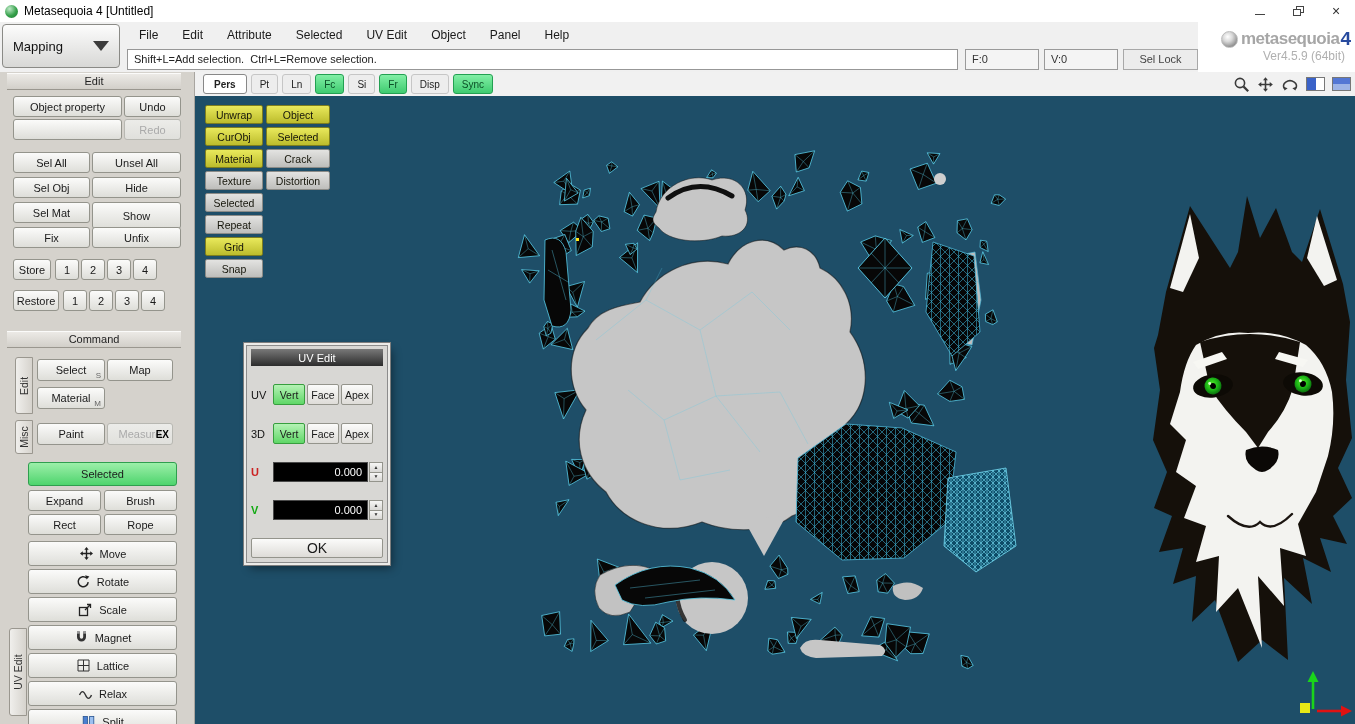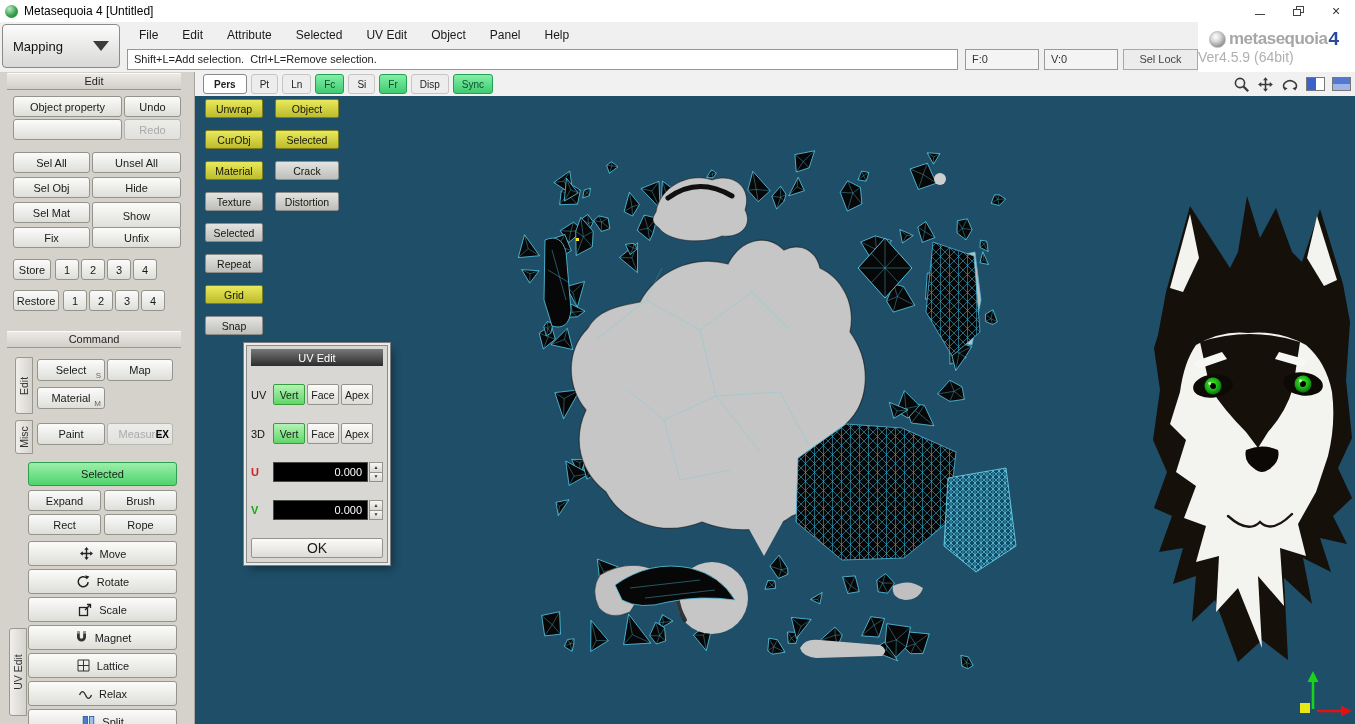--- a/index.html
+++ b/index.html
@@ -24,25 +24,25 @@
 .menu-item{padding:0 12px;font-size:12px;color:#1a1a1a;line-height:26px}
 .statusrow{position:absolute;left:0;top:48px;right:0;height:24px;background:#f0f0f0;z-index:3}
 .hint-field{position:absolute;left:127px;top:1px;width:831px;height:21px;background:#fff;border:1px solid #979797;font-size:11px;line-height:19px;padding-left:6px;color:#222;white-space:pre;overflow:hidden}
 .fv-field{position:absolute;top:1px;height:21px;background:#f4f4f4;border:1px solid #9a9a9a;font-size:11px;line-height:19px;padding-left:6px;color:#333}
 .sel-lock{position:absolute;top:1px;left:1123px;width:75px;height:21px;background:#ececec;border:1px solid #a8a8a8;font-size:11px;line-height:19px;text-align:center;color:#444}
 
 .mapping-box{position:absolute;left:2px;top:24px;width:118px;height:44px;background:linear-gradient(#fcfcfc,#d8d8d6);border:1px solid #8a8a86;border-radius:4px;display:flex;align-items:center;justify-content:space-between;padding:0 10px;font-size:13px;color:#111;z-index:6}
 .tri{width:0;height:0;border-left:8px solid transparent;border-right:8px solid transparent;border-top:10px solid #3c3c3c}
 
 .logo-box{position:absolute;top:22px;right:0;width:157px;height:50px;background:#fff;z-index:5;padding-top:6px}
-.logo-row{display:flex;align-items:center;justify-content:flex-end;padding-right:16px}
+.logo-row{display:flex;align-items:center;justify-content:flex-end;padding-right:4px}
 .logo-circle{width:17px;height:17px;border-radius:50%;background:radial-gradient(circle at 38% 32%,#ffffff 0%,#d8d8d8 35%,#8f8f8f 75%,#6f6f6f 100%);margin-right:3px;border:1px solid #bbb}
 .logo-gray{font-size:17px;font-weight:bold;color:#a6a6a6;letter-spacing:-0.5px}
 .logo-num{font-size:19px;font-weight:bold;color:#274a9e;margin-left:1px}
-.logo-ver{text-align:left;padding-right:2px;font-size:14px;color:#b0b0b0;margin-top:-1px}
+.logo-ver{text-align:right;padding-right:10px;font-size:12px;color:#b0b0b0;margin-top:-1px}
 
 
 .viewbar{position:absolute;left:195px;top:72px;right:0;height:24px;background:#f1f1f1;display:flex;align-items:center;gap:4px;padding-left:8px;z-index:5}
 .vb{height:20px;padding:0 8px;font-size:10px;border-radius:3px;color:#222}
 .vb.outlined{background:#fff;border:1px solid #888;font-weight:bold;padding:0 10px}
 .vb.flat{background:#ededed;border:1px solid #c6c6c6}
 .vb.green{background:linear-gradient(#82efa6,#3fcb70);border:1px solid #23a052;color:#0a4f26}
 .viewbar-icons{margin-left:auto;display:flex;align-items:center;gap:7px;padding-right:4px}
 
 
@@ -54,21 +54,21 @@
 .btn .sub{position:absolute;right:3px;bottom:0;font-size:8px;color:#666}
 .btn .badge{position:absolute;right:3px;top:50%;transform:translateY(-50%);font-size:10px;font-weight:bold;color:#000}
 .vtab{position:absolute;background:linear-gradient(90deg,#f0efec,#d6d3cd);border:1px solid #9a978f;border-radius:3px 0 0 3px;display:flex;align-items:center;justify-content:center;overflow:hidden}
 .vtab span{transform:rotate(-90deg);white-space:nowrap;font-size:10.5px;color:#333}
 .ticon{display:inline-flex;width:15px;height:15px;margin-right:6px;align-items:center;justify-content:center}
 
 
 #viewport{position:absolute;left:195px;top:96px;right:0;bottom:0;background:#1e4e68;overflow:hidden}
 #viewport svg.scene{position:absolute;left:0;top:0}
 
-.uv-toggle-panel{position:absolute;left:10px;top:3px;display:grid;grid-template-columns:58px 64px;gap:12px;z-index:3}
+.uv-toggle-panel{position:absolute;left:10px;top:9px;display:grid;grid-template-columns:58px 64px;gap:3px;z-index:3}
 .uvt{height:19px;font-size:10.5px;border-radius:2px;color:#15150a;display:flex;align-items:center;justify-content:center;padding:0}
 .uvt.on{background:linear-gradient(#e9e95c,#bcbc2c);border:1px solid #7e7e1e}
 .uvt.off{background:linear-gradient(#e3e3e1,#bebebb);border:1px solid #8b8b87}
 .uvt.single{grid-column:1}
 
 .uv-dialog{position:absolute;left:51px;top:249px;width:142px;background:#d8d7d4;border:1px solid #8c8c8c;box-shadow:0 0 0 2px #ecebe8,0 0 0 3px #7d7d7d,4px 5px 9px rgba(0,0,0,.45);padding:3px 4px 4px;z-index:4}
 .uvd-title{height:17px;background:linear-gradient(#787878,#2c2c2c);color:#fff;font-size:11px;display:flex;align-items:center;justify-content:center;margin:0 0 6px}
 .uvd-row{display:flex;align-items:center;margin:18px 0}
 .uvd-lab{width:22px;font-size:11px;color:#111}
 .uvd-lab.u{color:#c22;font-weight:bold}

